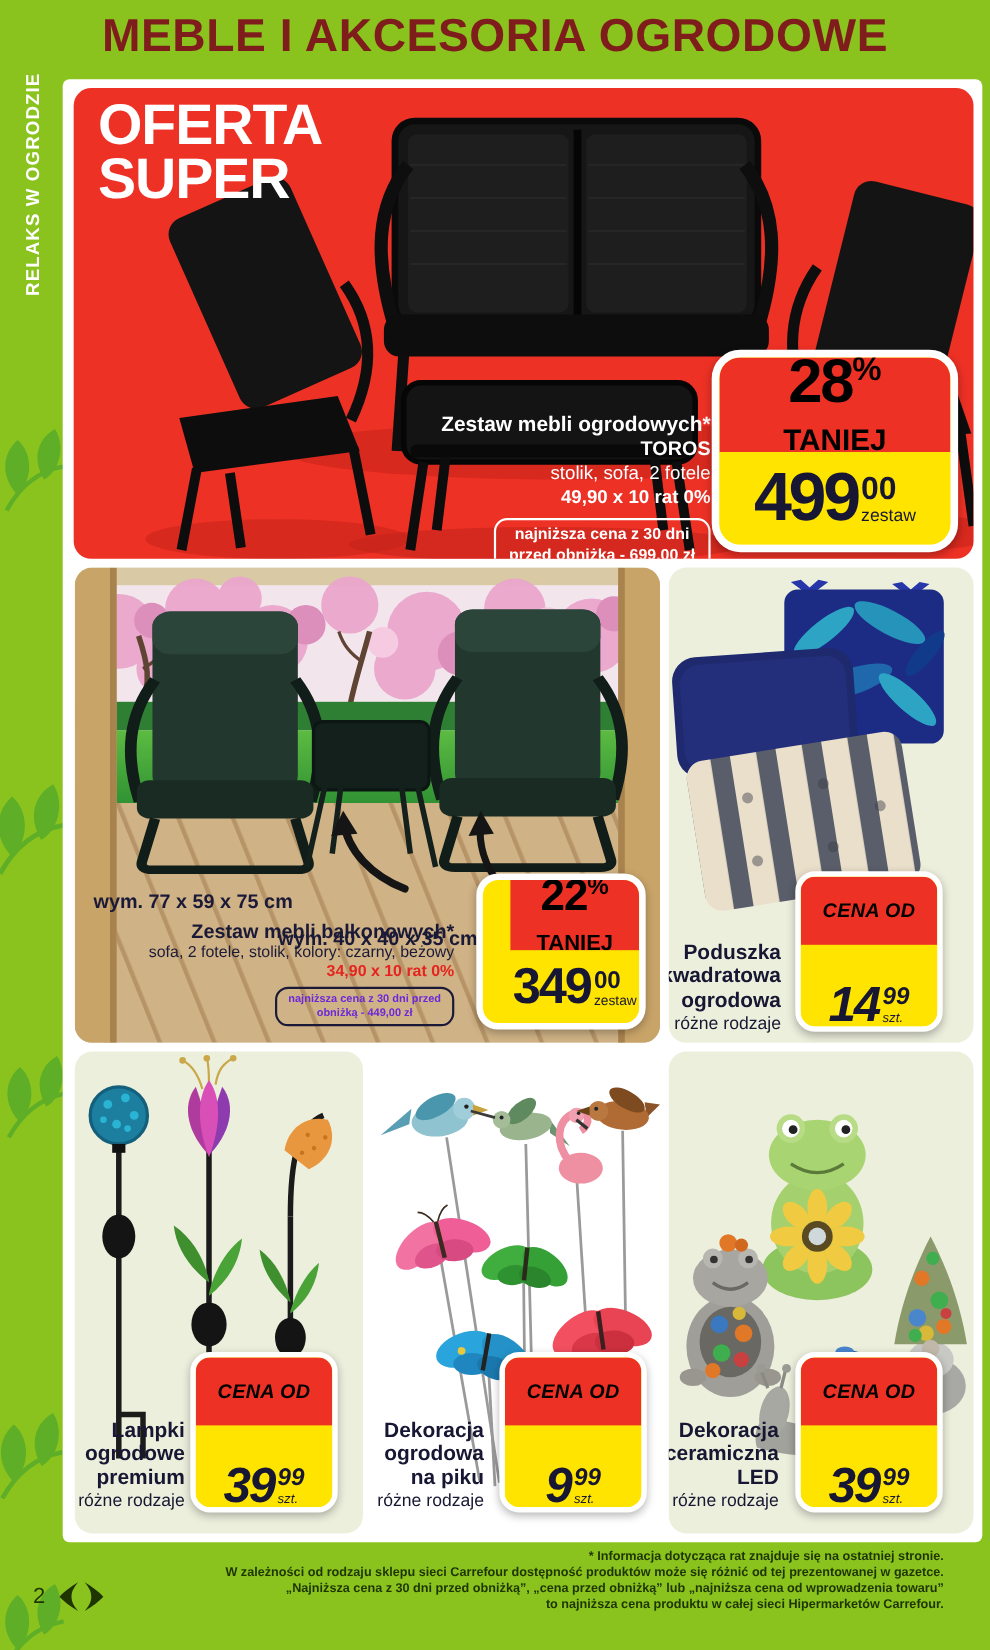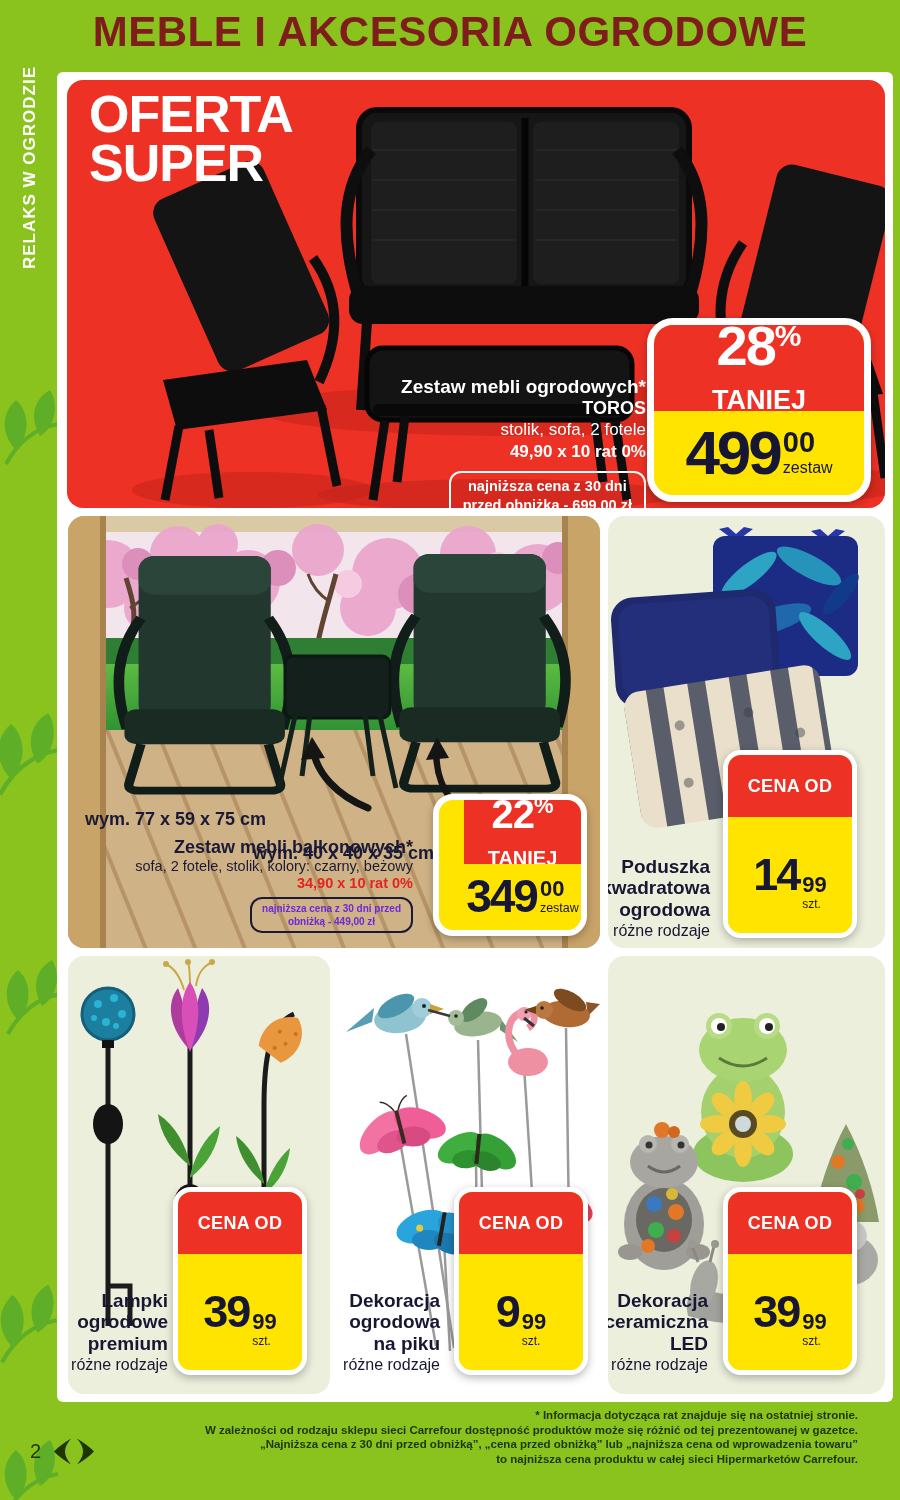--- a/index.html
+++ b/index.html
@@ -30,24 +30,24 @@
   .st-name{font-size:19px;font-weight:bold;line-height:1.15}
   .st-brand{font-size:18px;font-weight:bold;line-height:1.2}
   .st-desc{font-size:17px;line-height:1.25}
   .st-inst{font-size:17px;font-weight:bold;line-height:1.25}
   .note-box{display:inline-block;margin-top:9px;border:2.5px solid #fff;border-radius:12px;
     padding:4px 12px;font-size:14.5px;font-weight:bold;line-height:1.3;text-align:center;color:#fff;}
 
   
   .badge{position:absolute;border:7px solid #fff;border-radius:26px;display:flex;flex-direction:column;
     overflow:hidden;box-shadow:0 3px 8px rgba(0,0,0,.28);background:#ffe400;z-index:3;}
-  .badge-top{background:#ee3125;display:flex;flex-direction:column;align-items:center;justify-content:center;color:#ffffff;gap:15px;}
+  .badge-top{background:#ee3125;display:flex;flex-direction:column;align-items:center;justify-content:center;color:#000000;gap:15px;}
   .badge-bottom{flex:1;display:flex;align-items:center;justify-content:center;background:#ffe400;}
   .pctline{display:flex;align-items:flex-start;line-height:.85;}
-  .price{display:flex;align-items:center;justify-content:center;color:#171733;font-weight:bold;}
+  .price{display:flex;align-items:flex-end;justify-content:center;color:#171733;font-weight:bold;}
   .pside{display:flex;flex-direction:column;align-items:flex-start;margin-left:3px;}
   .punit{font-weight:normal;}
 
   .badge.xl{width:224px;height:184px;}
   .xl .badge-top{height:86px;}
   .xl .pnum{font-size:56px;font-weight:bold;letter-spacing:-2px;}
   .xl .psign{font-size:30px;font-weight:bold;margin-top:1px;}
   .xl .taniej{font-size:27px;font-weight:bold;line-height:1;margin-top:3px;}
   .xl .pmain{font-size:62px;line-height:.85;letter-spacing:-3px;}
   .xl .pcents{font-size:29px;line-height:.9;}
@@ -55,21 +55,21 @@
 
   .badge.lg{width:154px;height:142px;border-width:6px;border-radius:20px;padding-left:25px;}
   .lg .badge-top{height:64px;}
   .lg .pnum{font-size:40px;font-weight:bold;letter-spacing:-1px;}
   .lg .psign{font-size:22px;font-weight:bold;}
   .lg .taniej{font-size:20px;font-weight:bold;line-height:1;margin-top:2px;}
   .lg .pmain{font-size:46px;line-height:.85;letter-spacing:-2px;}
   .lg .pcents{font-size:22px;line-height:.9;}
   .lg .punit{font-size:12.5px;margin-top:2px;}
 
-  .badge.md{width:134px;height:188px;border-width:5px;border-radius:18px;}
+  .badge.md{width:134px;height:146px;border-width:5px;border-radius:18px;font-style:italic;}
   .md .badge-top{height:62px;}
   .md .cena{font-size:18px;font-weight:bold;letter-spacing:.3px;}
   .md .pmain{font-size:45px;line-height:.85;letter-spacing:-2px;}
   .md .pcents{font-size:22px;line-height:.9;margin-top:36px;}
   .md .punit{font-size:12px;margin-top:2px;}
 
   
   .tile-photo{left:11px;top:444px;width:532px;height:432px;background:#e8dcc8;}
   .dim{position:absolute;font-size:18px;font-weight:bold;color:#1a1a38;z-index:2;}
   .balcony-text{position:absolute;right:187px;top:322px;text-align:right;color:#1a1a38;z-index:2;}

